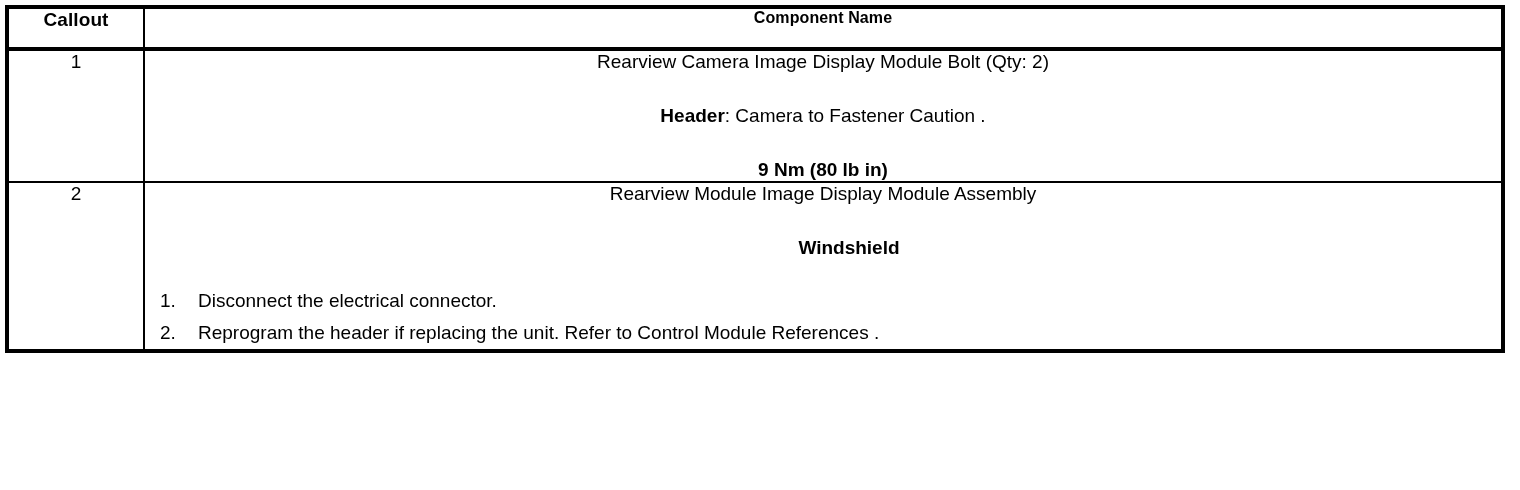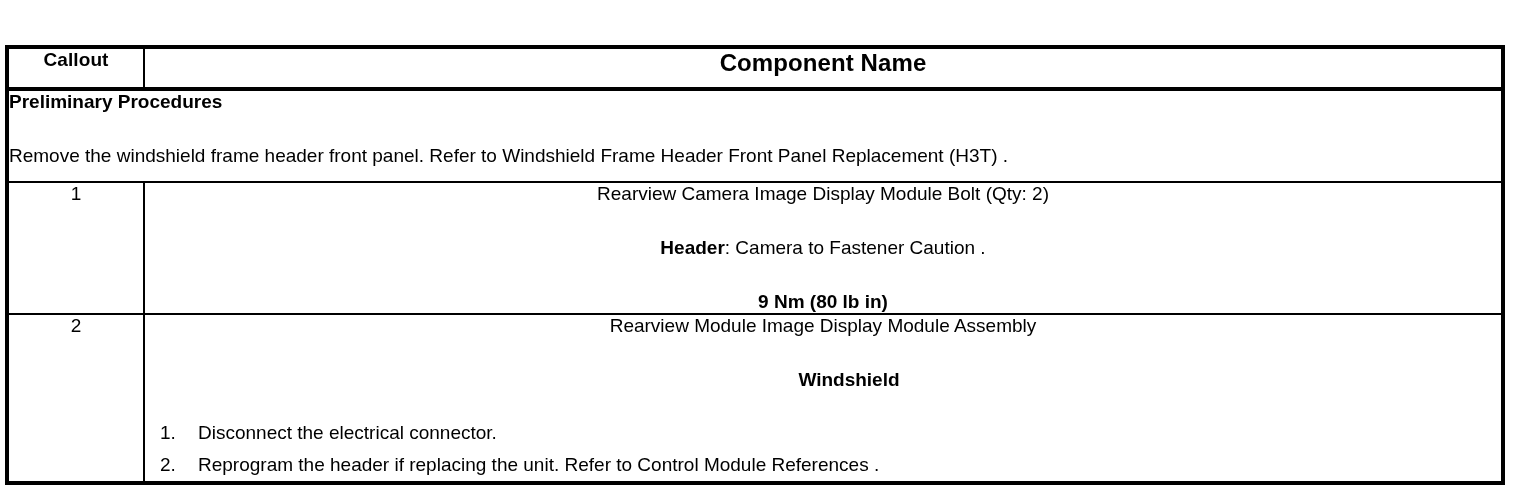--- a/index.html
+++ b/index.html
@@ -22,21 +22,20 @@
   }
 
   .svc-table {
     position: absolute;
     left: 5px;
     top: 5px;
     width: 1500px;
     border-collapse: collapse;
     table-layout: fixed;
     border: 4px solid #000;
-    margin-top: 40px;
   }
 
   .svc-table col.c-callout { width: 137px; }
   .svc-table col.c-name    { width: 1359px; }
 
   .svc-table td, .svc-table th {
     border: 2px solid #000000;
     vertical-align: top;
     padding: 0;
     background: #ffffff;
@@ -46,21 +45,21 @@
   .hdr-cell {
     height: 38px;
     border-bottom: 4px solid #000000 !important;
     text-align: center;
     vertical-align: middle;
     font-weight: bold;
     font-size: 19px;
     letter-spacing: 0.1px;
     padding: 0 4px;
   }
-  .hdr-cell.name-hdr { font-size: 24px; }
+  .hdr-cell.name-hdr { font-size: 16px; }
 
   
   .prelim-cell {
     padding: 9px 6px 12px 6px;
     height: 90px;
   }
   .prelim-title {
     font-weight: bold;
     font-size: 19px;
     line-height: 22px;
@@ -132,26 +131,20 @@
       <col class="c-name">
     </colgroup>
 
     <tbody>
 
       <tr>
         <td class="hdr-cell">Callout</td>
         <td class="hdr-cell name-hdr">Component Name</td>
       </tr>
 
-      <tr>
-        <td class="prelim-cell" colspan="2">
-          <p class="prelim-title">Preliminary Procedures</p>
-          <p class="prelim-body">Remove the windshield frame header front panel. Refer to Windshield Frame Header Front Panel Replacement (H3T) .</p>
-        </td>
-      </tr>
 
       <tr>
         <td class="callout-cell">1</td>
         <td class="comp-cell">
           <p>Rearview Camera Image Display Module Bolt (Qty: 2)</p>
           <p><span class="b">Header</span><span>: Camera to Fastener Caution .</span></p>
           <p class="b">9 Nm (80 lb in)</p>
         </td>
       </tr>
 

